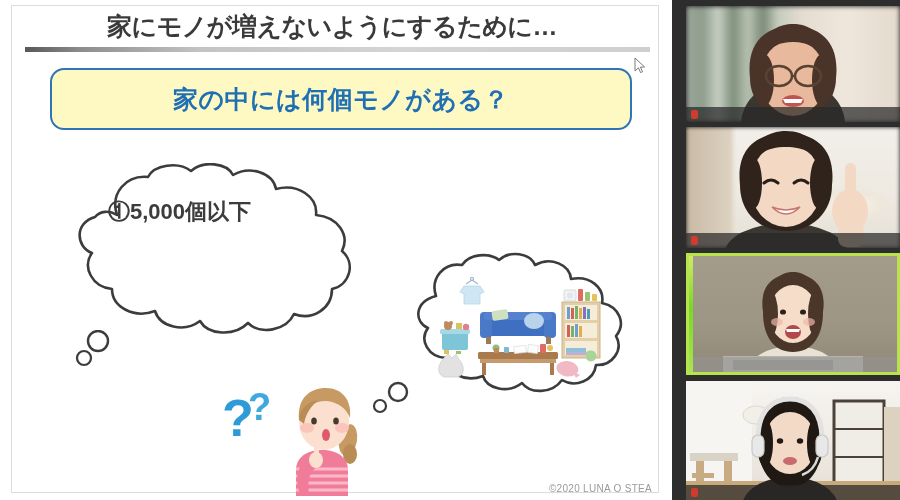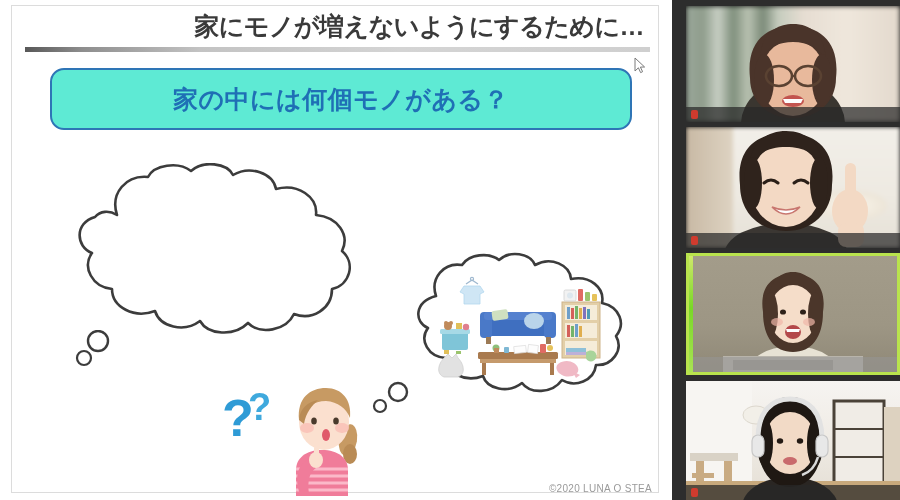--- a/index.html
+++ b/index.html
@@ -30,48 +30,48 @@
     left: 11px; top: 5px;
     width: 648px;
     height: 488px;
     border: 1px solid #dcdcdc;
     box-sizing: border-box;
     background: #fff;
   }
 
   .slide-title {
     position: absolute;
-    left: 44px; top: 10px;
+    left: 32px; top: 10px;
     width: 600px;
     height: 32px;
     font-size: 25px;
     font-weight: bold;
     color: #3a3a3a;
     letter-spacing: -0.5px;
-    text-align: right;
+    text-align: center;
     white-space: nowrap;
     line-height: 32px;
   }
   .title-rule {
     position: absolute;
     left: 25px; top: 47px;
     width: 625px;
     height: 5px;
     background: linear-gradient(to right, #585858 0%, #8d8d8d 9%, #c3c3c3 28%, #d4d4d4 60%, #cfcfcf 100%);
   }
 
   .question-box {
     position: absolute;
     left: 50px; top: 68px;
     width: 582px;
     height: 62px;
     border: 2.5px solid #2E75B6;
     border-radius: 14px;
     box-sizing: border-box;
-    background: #5eead4;
+    background: #fef9c3;
   }
   .question-text {
     position: absolute;
     left: 0; top: 0;
     width: 100%; height: 100%;
     display: flex;
     align-items: center;
     justify-content: center;
     font-size: 25px;
     font-weight: bold;
@@ -263,20 +263,21 @@
         <path d="M57,52 C50,30 66,12 88,14 C94,2 118,-2 131,8
                  C143,-3 167,0 173,12 C190,2 213,10 216,26
                  C238,20 258,34 256,52 C278,54 290,72 282,88
                  C296,100 290,122 272,126 C272,146 252,158 234,151
                  C226,168 200,172 188,160 C174,174 148,172 140,158
                  C124,170 100,164 95,148 C74,156 52,144 52,126
                  C32,124 22,104 32,90 C16,84 14,60 35,54
                  C40,48 49,47 57,52 Z" fill="#ffffff" stroke="#3c3c3c" stroke-width="2.6" stroke-linejoin="round"></path>
       </svg>
       <div class="answers-text">
+        <div>①5,000個以下</div>
       </div>
     </div>
 
     <svg style="position:absolute;left:75px;top:330px;width:60px;height:40px" viewBox="0 0 60 40">
       <circle cx="23" cy="11" r="10" fill="#fff" stroke="#3c3c3c" stroke-width="2.4"></circle>
       <circle cx="9" cy="28" r="7" fill="#fff" stroke="#3c3c3c" stroke-width="2.2"></circle>
     </svg>
 
     <div class="cloud-room">
       <svg viewBox="0 0 246 148" width="246" height="148">

